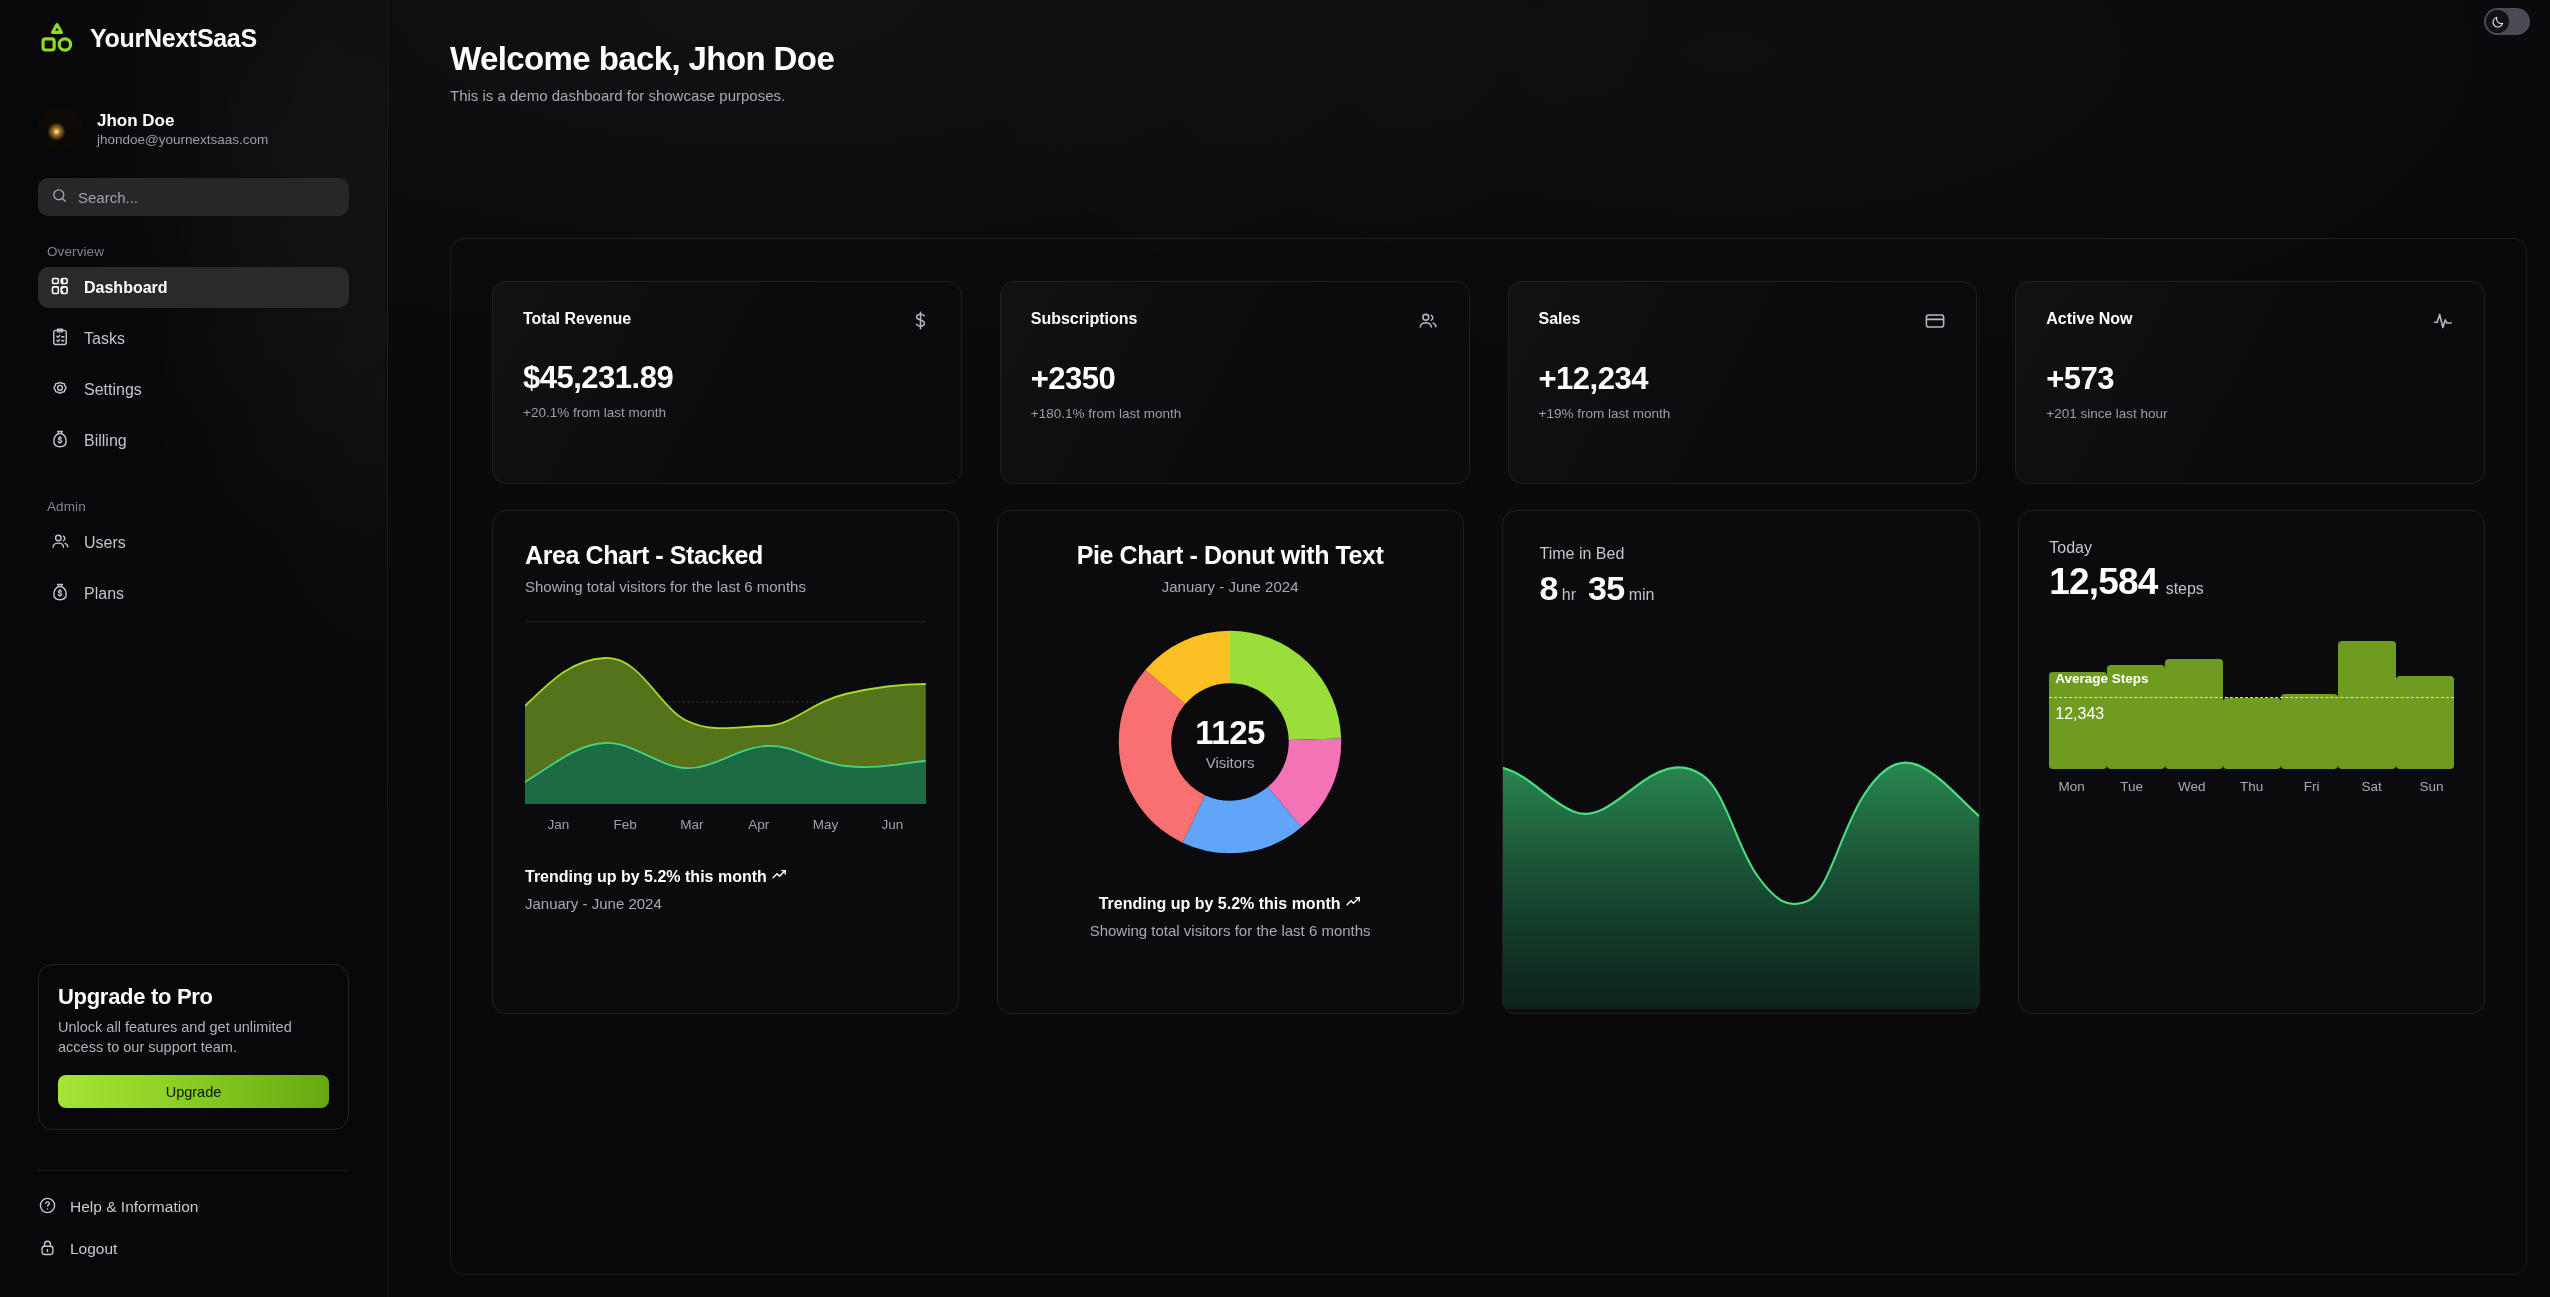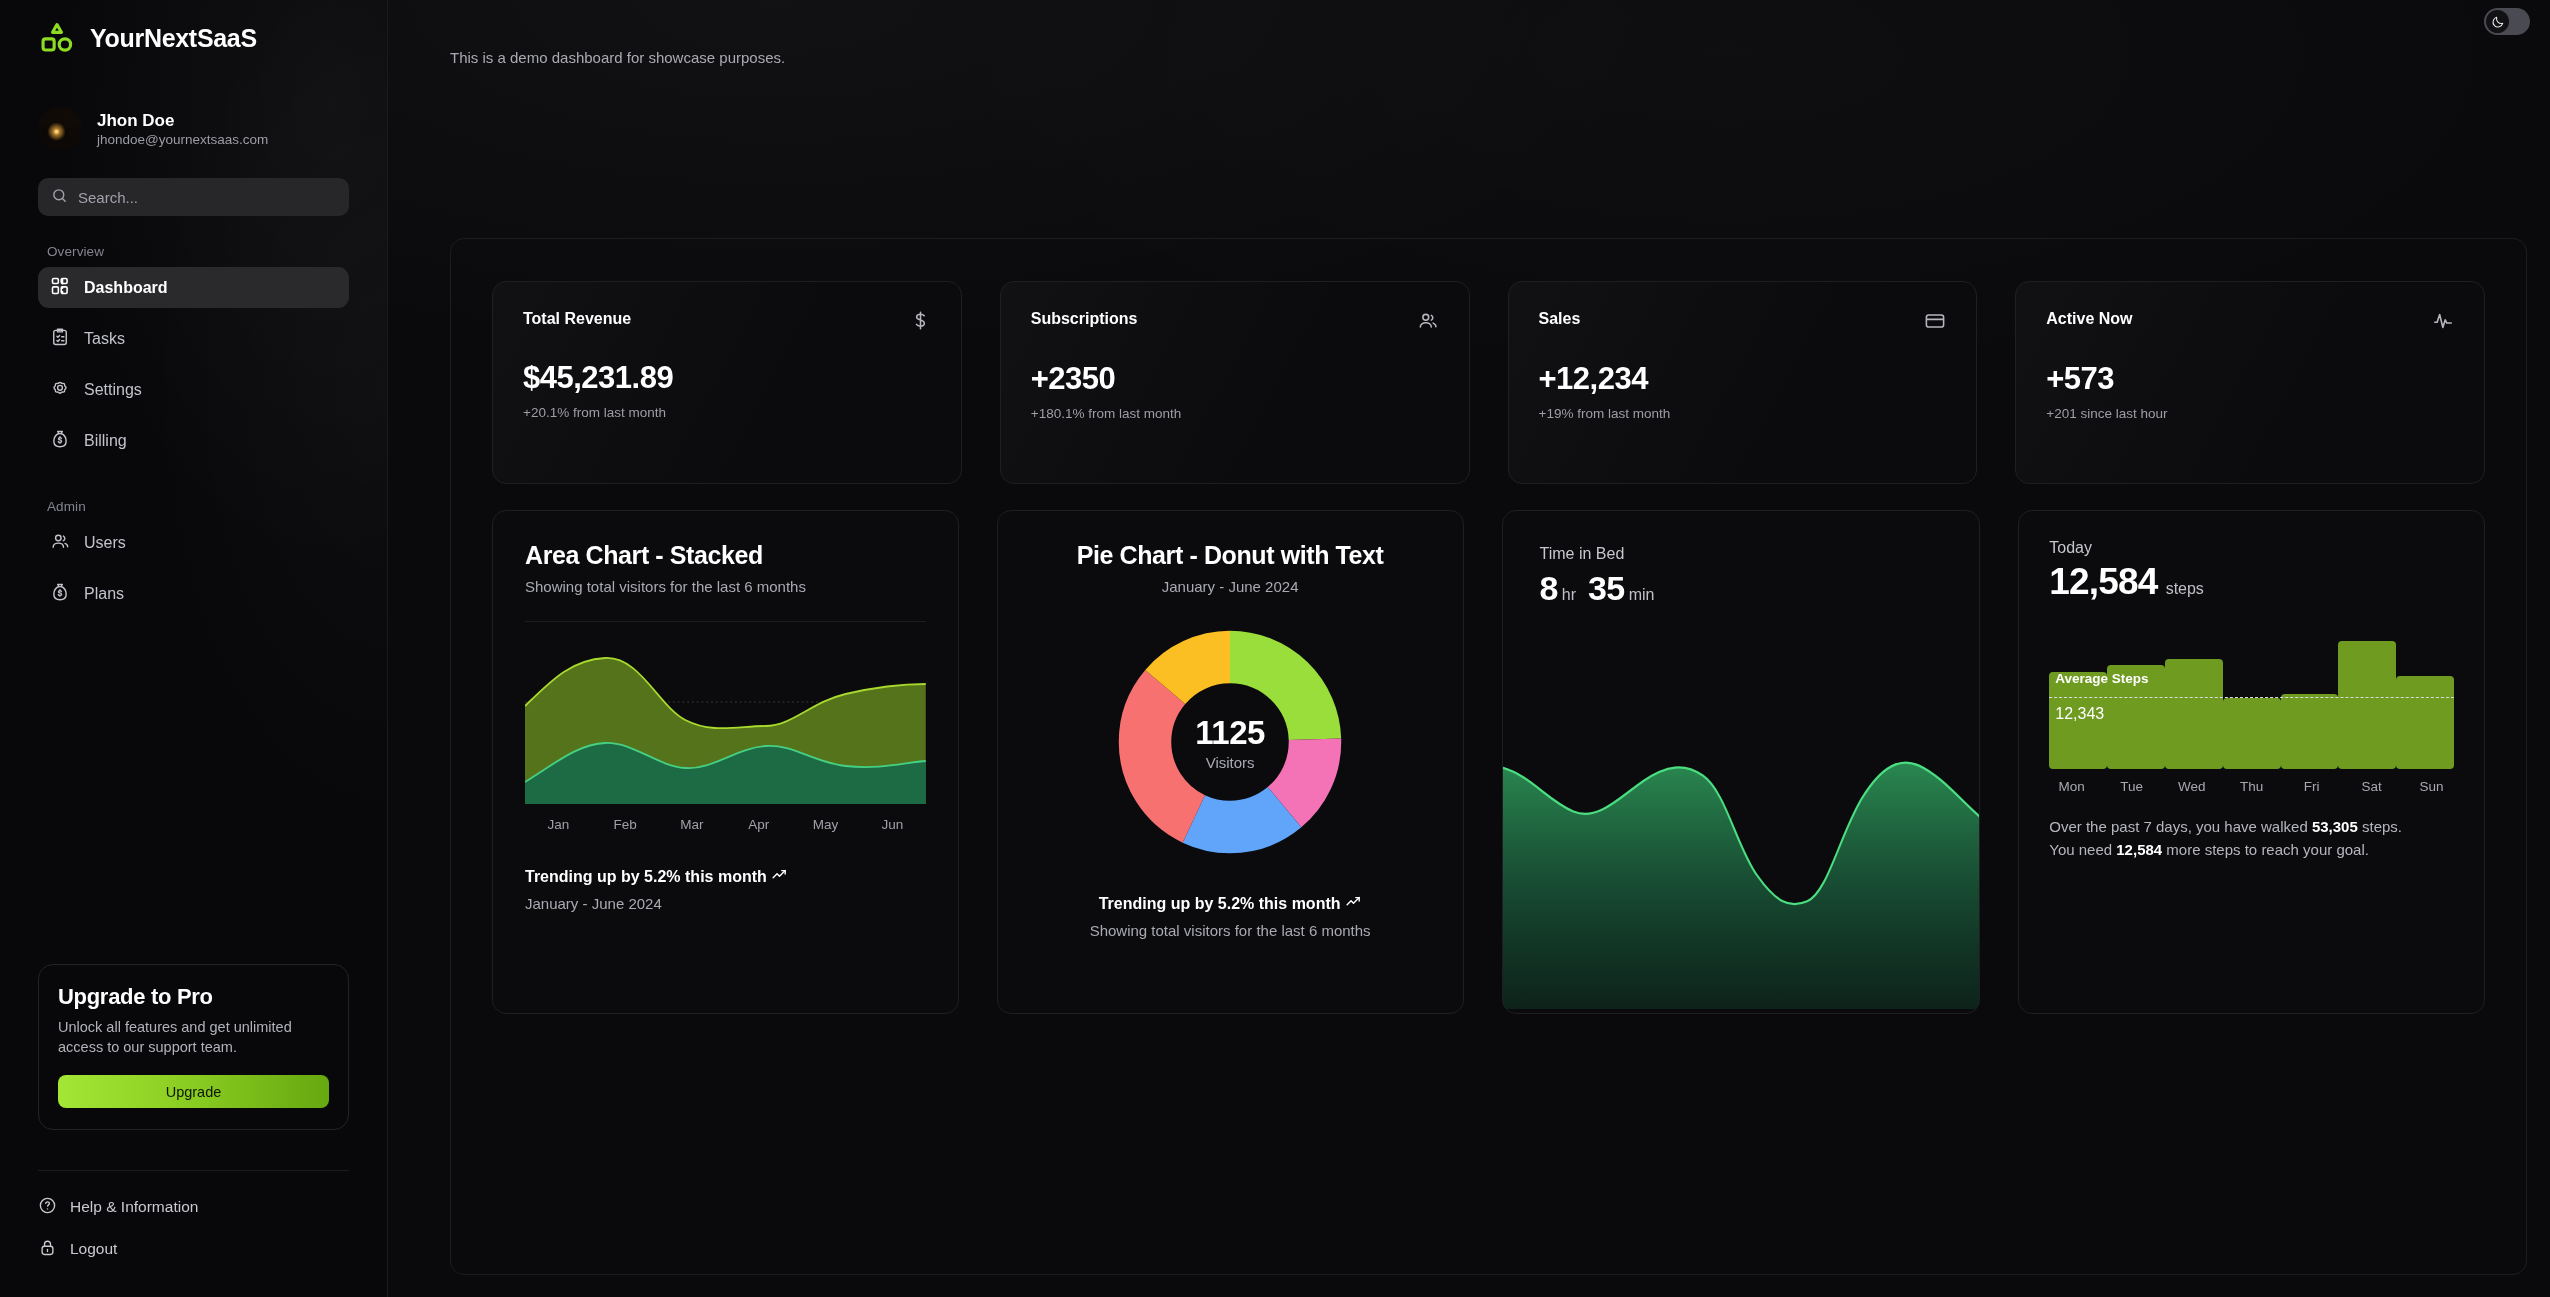--- a/index.html
+++ b/index.html
@@ -322,20 +322,21 @@
 
   <div class="theme-toggle">
     <div class="theme-knob">
       <svg viewBox="0 0 24 24" width="14" height="14" fill="none" stroke="#e9e9ee" stroke-width="1.9" stroke-linecap="round" stroke-linejoin="round">
           <path d="M20 14.3A8.4 8.4 0 0 1 9.7 4 8.4 8.4 0 1 0 20 14.3Z"></path>
         </svg>
     </div>
   </div>
 
   <div class="page-head">
+    <div class="welcome">Welcome back, Jhon Doe</div>
     <div class="demo-sub">This is a demo dashboard for showcase purposes.</div>
   </div>
 
   <div class="panel">
 
     <div class="card-row">
 
       <div class="card glow stat">
         <div class="stat-head">
           <span class="stat-label">Total Revenue</span>
@@ -538,26 +539,18 @@
           <div class="bar-days">
             <span>Mon</span>
             <span>Tue</span>
             <span>Wed</span>
             <span>Thu</span>
             <span>Fri</span>
             <span>Sat</span>
             <span>Sun</span>
           </div>
 
-          <div class="steps-foot">
-            <div>
-              <span>Over the past 7 days, you have walked </span><b>53,305</b><span> steps.</span>
-            </div>
-            <div>
-              <span>You need </span><b>12,584</b><span> more steps to reach your goal.</span>
-            </div>
-          </div>
         </div>
       </div>
 
     </div>
   </div>
 </div>
 
 </body></html>

